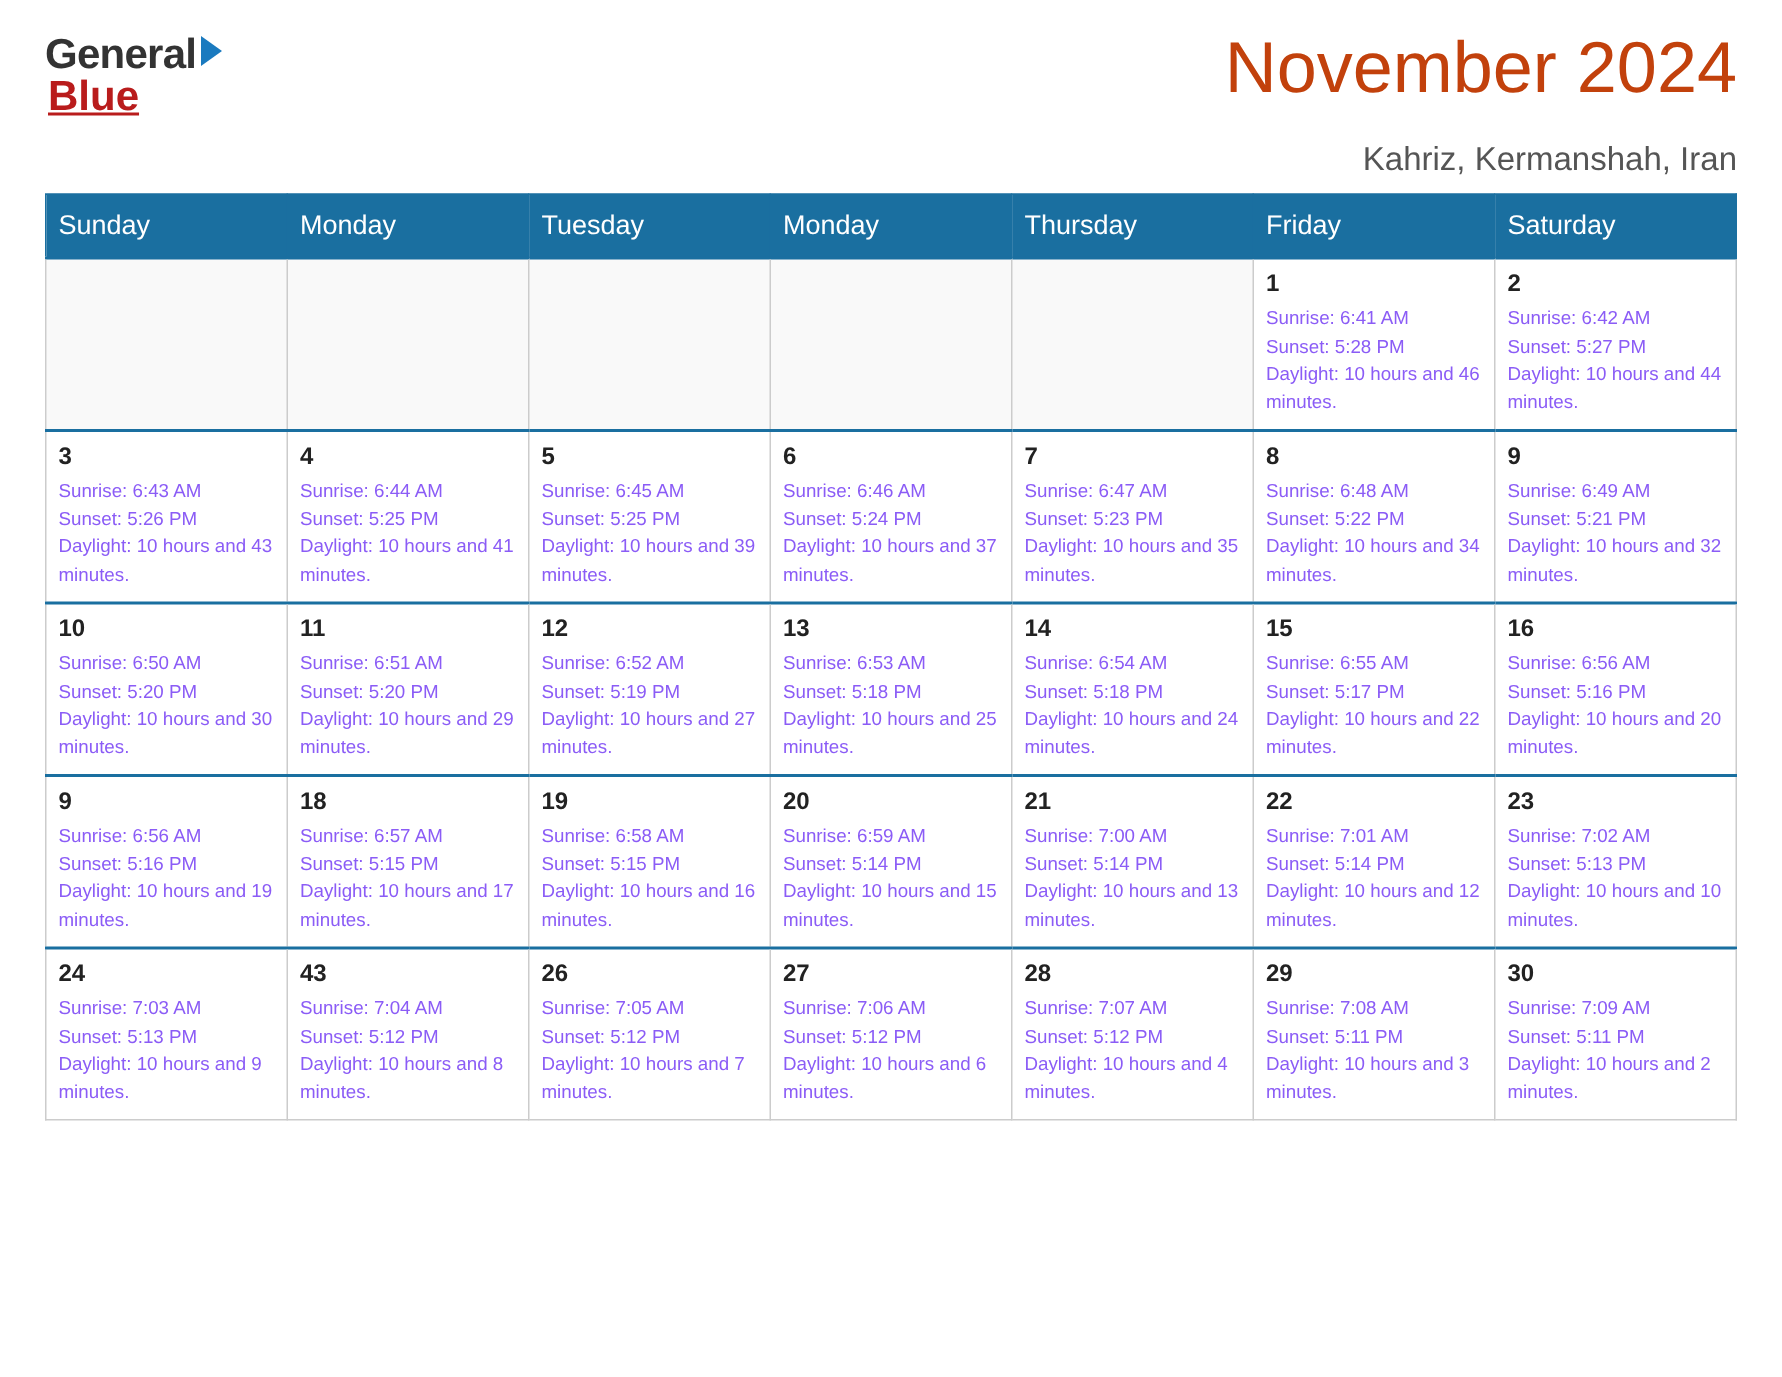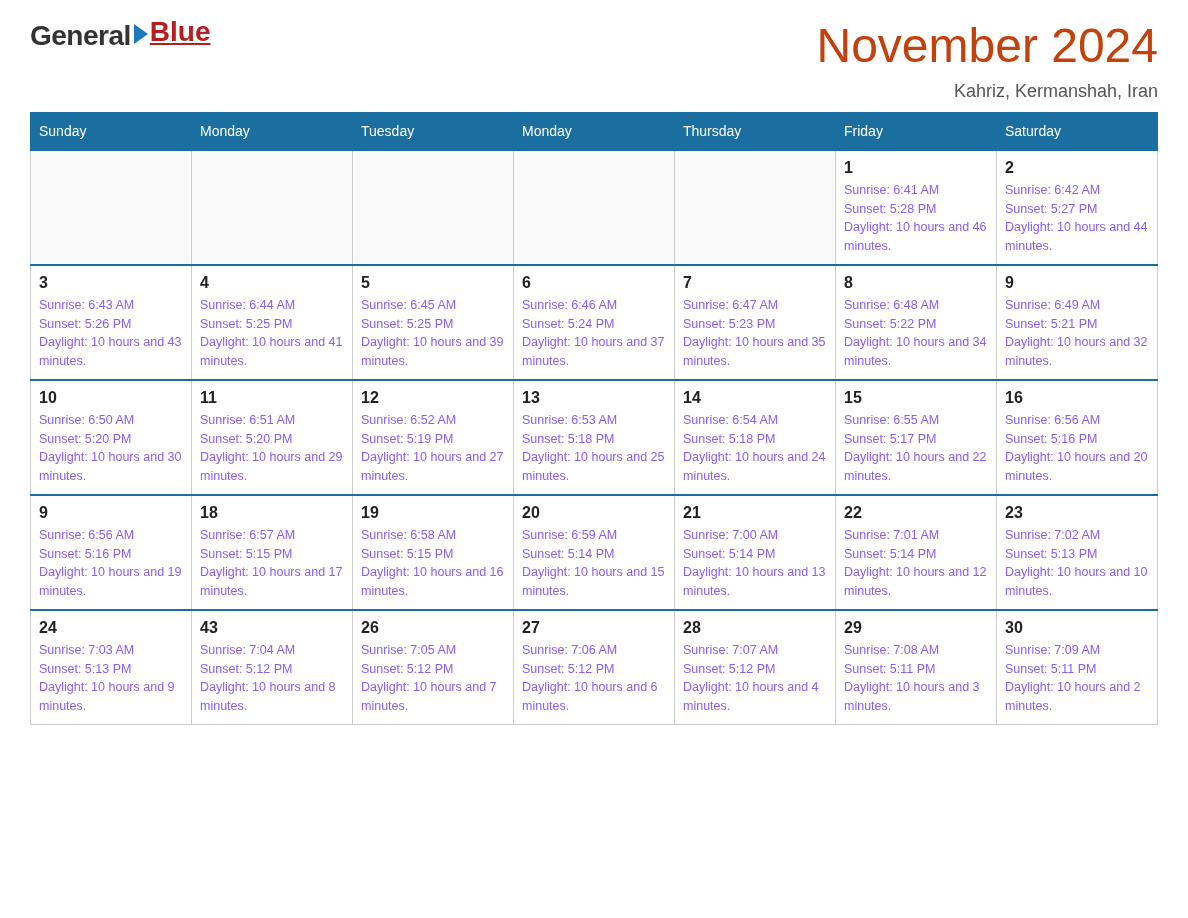--- a/index.html
+++ b/index.html
@@ -11,21 +11,21 @@
       min-height: 918px;
     }
     .header {
       display: flex;
       justify-content: space-between;
       align-items: flex-start;
       margin-bottom: 10px;
     }
     .logo {
       display: flex;
-      flex-direction: row;
+      flex-direction: column;
       align-items: flex-start;
     }
     .logo-top {
       display: flex;
       align-items: center;
     }
     .logo-general {
       font-size: 28px;
       font-weight: bold;
       color: #333;
@@ -51,34 +51,34 @@
     .title-section {
       text-align: right;
     }
     .month-title {
       font-size: 48px;
       font-weight: normal;
       color: #c2410c;
       line-height: 1.1;
     }
     .location {
-      font-size: 18px;
+      font-size: 22px;
       color: #555;
-      margin-top: 8px;
+      margin-top: 20px;
     }
     .calendar {
       width: 100%;
       border-collapse: collapse;
       margin-top: 10px;
     }
     .calendar th {
       background: #1a6fa0;
       color: #fff;
       padding: 10px 8px;
-      font-size: 14px;
+      font-size: 18px;
       font-weight: normal;
       text-align: left;
       border: 1px solid #1a6fa0;
     }
     .calendar td {
       vertical-align: top;
       padding: 8px;
       border: 1px solid #ccc;
       border-top: 2px solid #1a6fa0;
       font-size: 13px;

